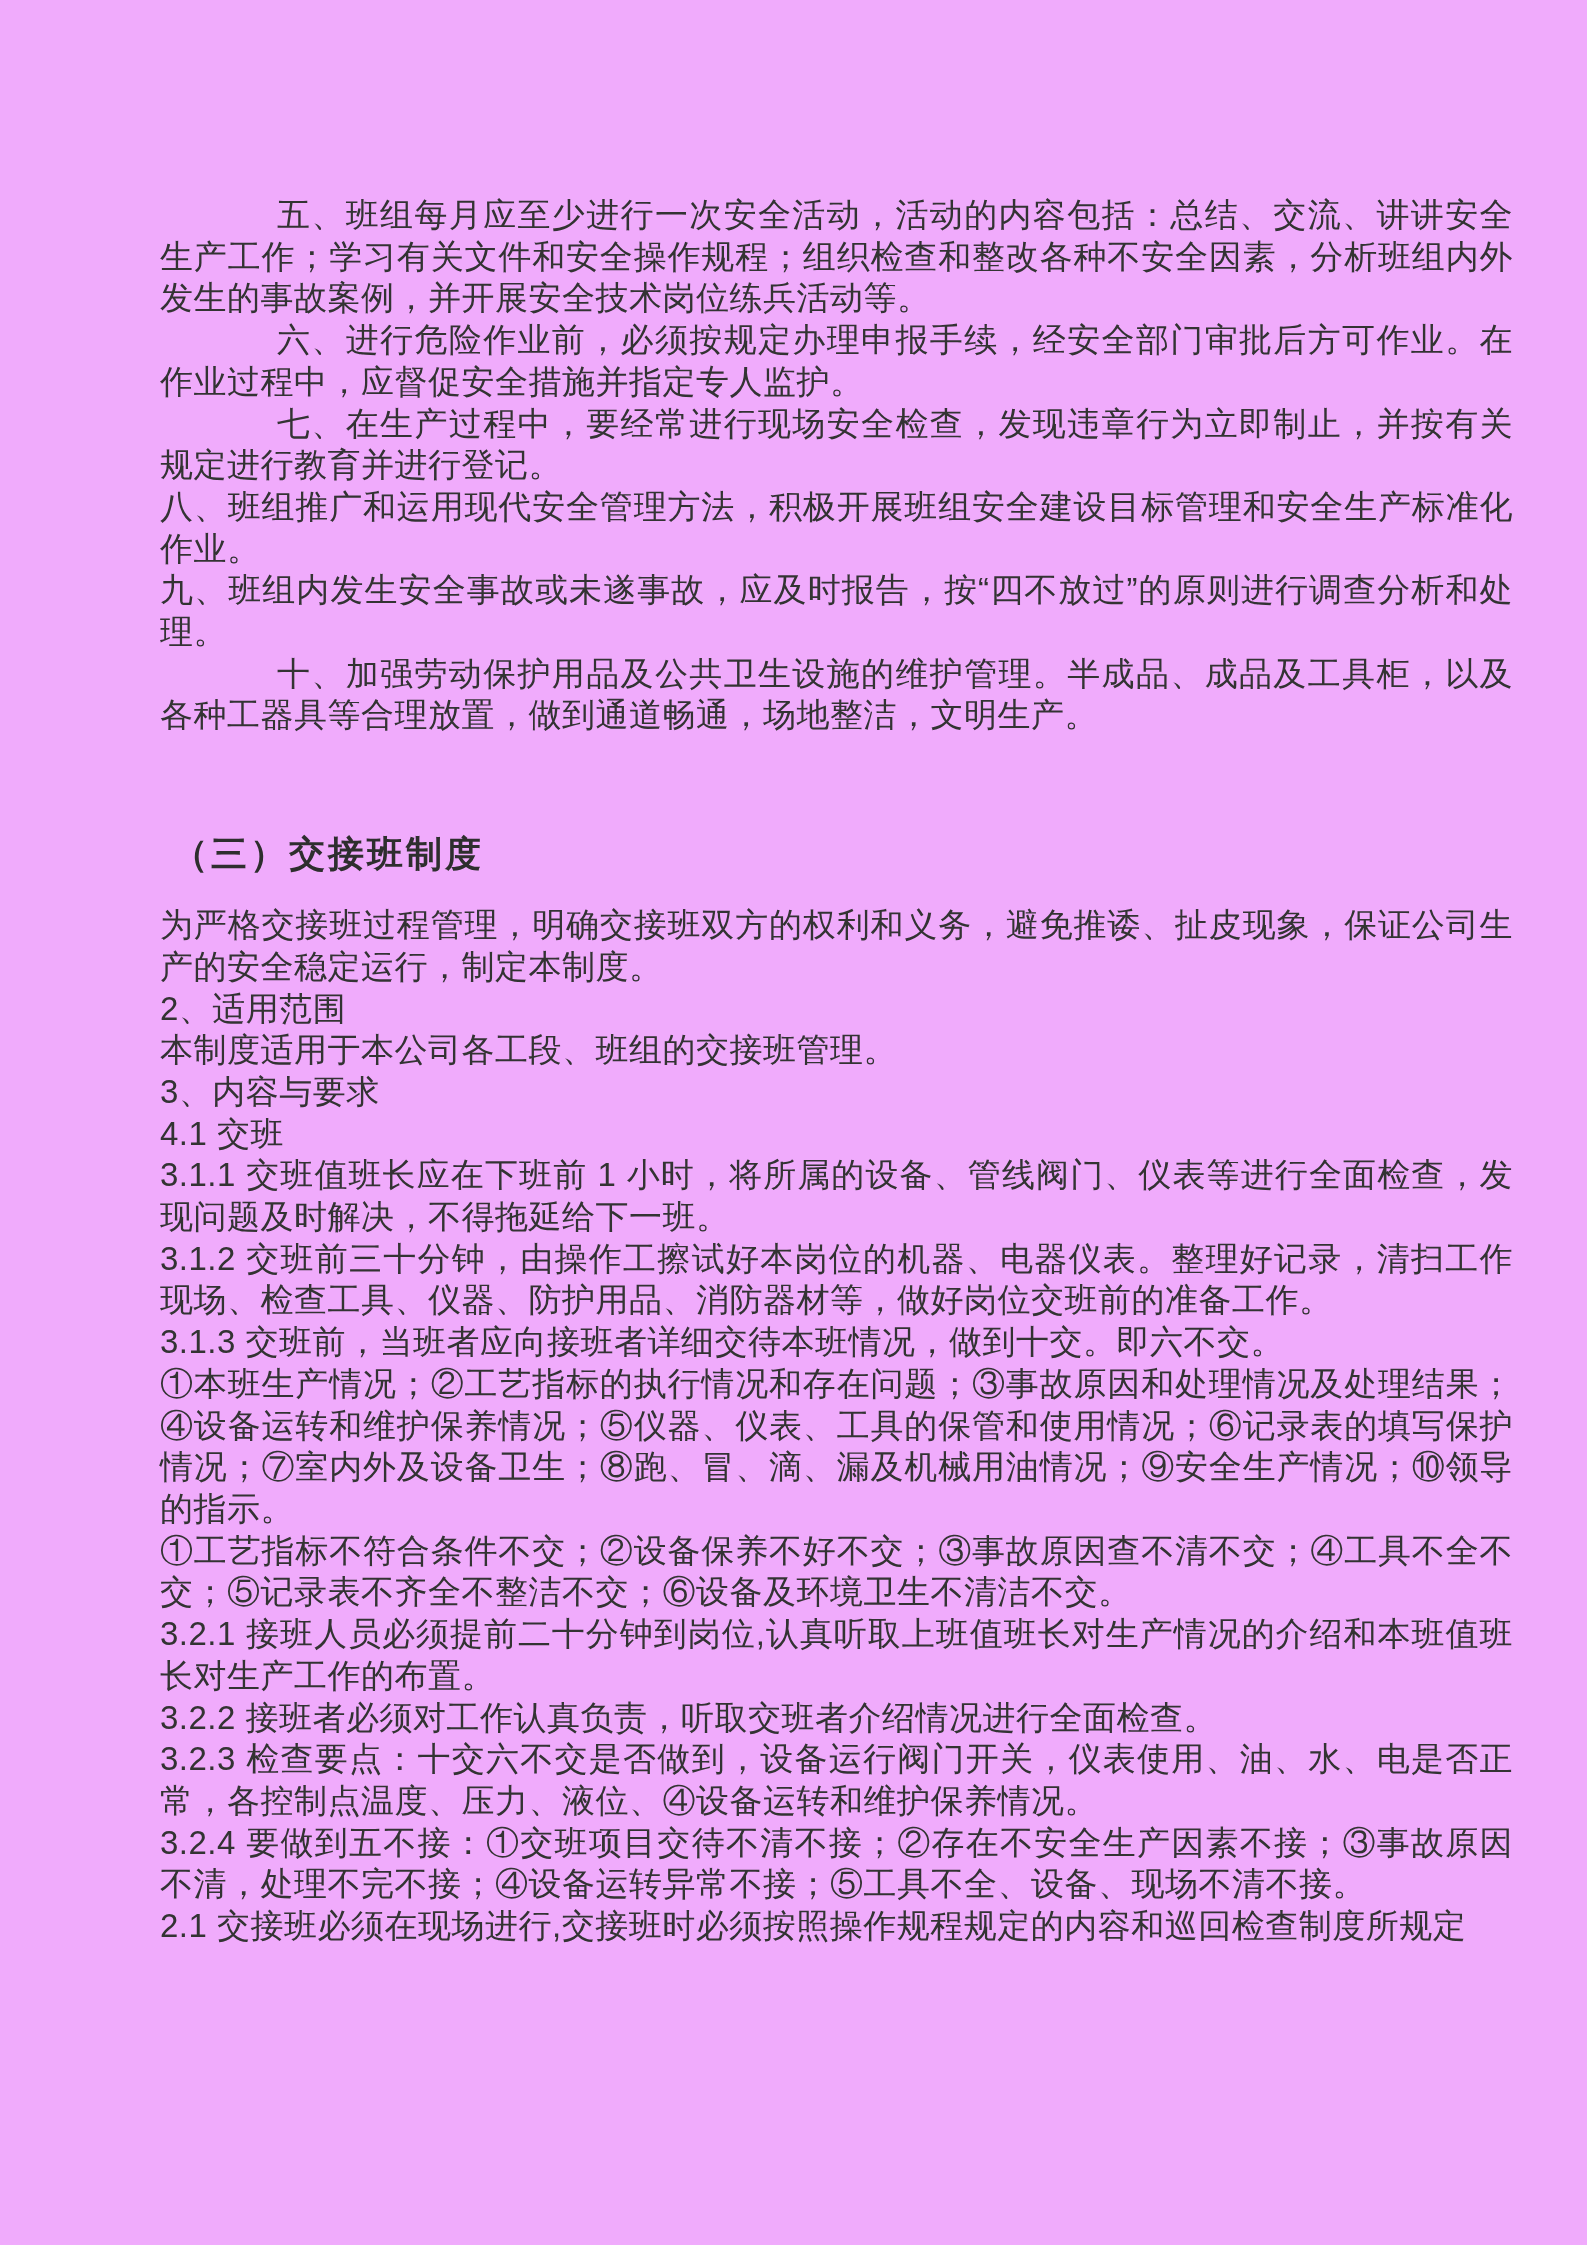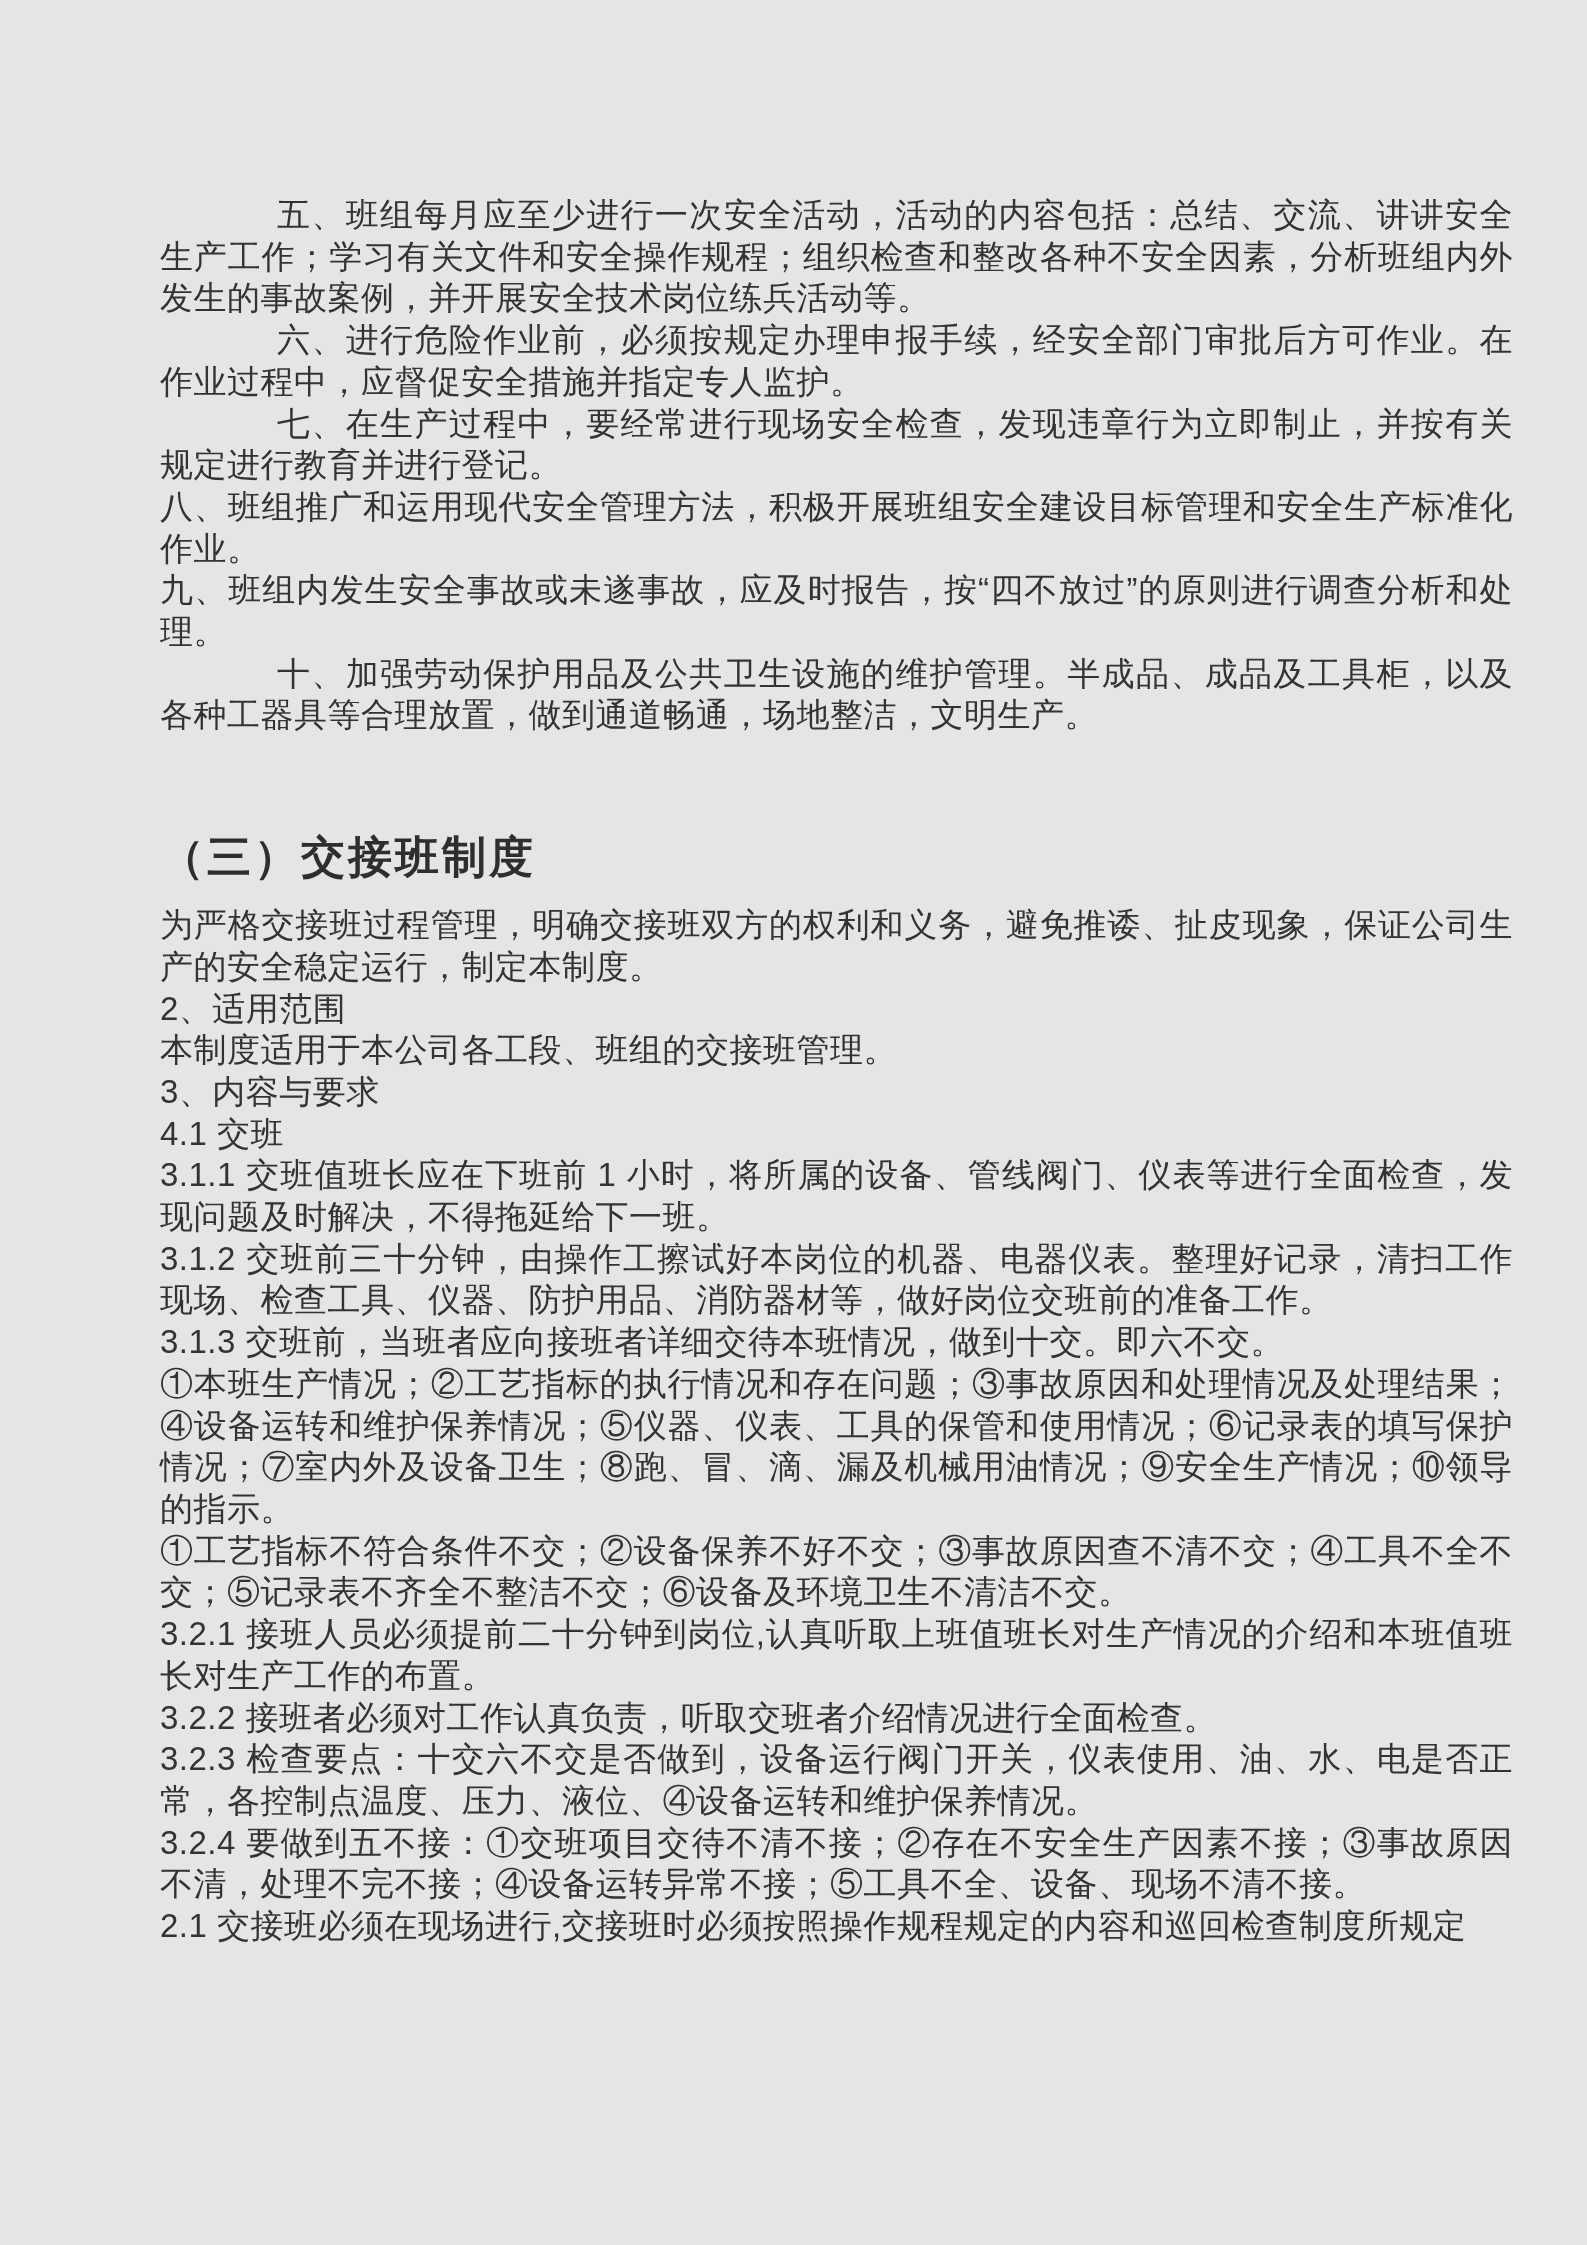--- a/index.html
+++ b/index.html
@@ -5,43 +5,43 @@
   html, body {
     margin: 0;
     padding: 0;
     background: #ffffff;
   }
   .page {
     position: relative;
     width: 1587px;
     height: 2245px;
     box-sizing: border-box;
-    background: #e5e5e5;
+    background: #f0abfc;
     padding: 194px 74px 0 160px;
     overflow: hidden;
   }
   .para {
     margin: 0;
     font-family: "Liberation Sans", sans-serif;
     font-size: 33px;
     line-height: 41.7px;
     color: #333333;
     text-align: justify;
     text-justify: inter-ideograph;
     letter-spacing: 0.5px;
     word-break: break-all;
   }
   .para.indent {
     text-indent: 117px;
   }
   .heading {
-    margin: 91px 0 17px 0;
-    font-family: Liberation Sans, sans-serif;
+    margin: 91px 0 17px 12px;
+    font-family: Liberation Mono, monospace;
     font-weight: bold;
-    font-size: 44px;
+    font-size: 36px;
     line-height: 60px;
     color: #2e2e2e;
     letter-spacing: 3px;
   }
 </style>
 </head>
 <body>
 
 <div class="page">
 

